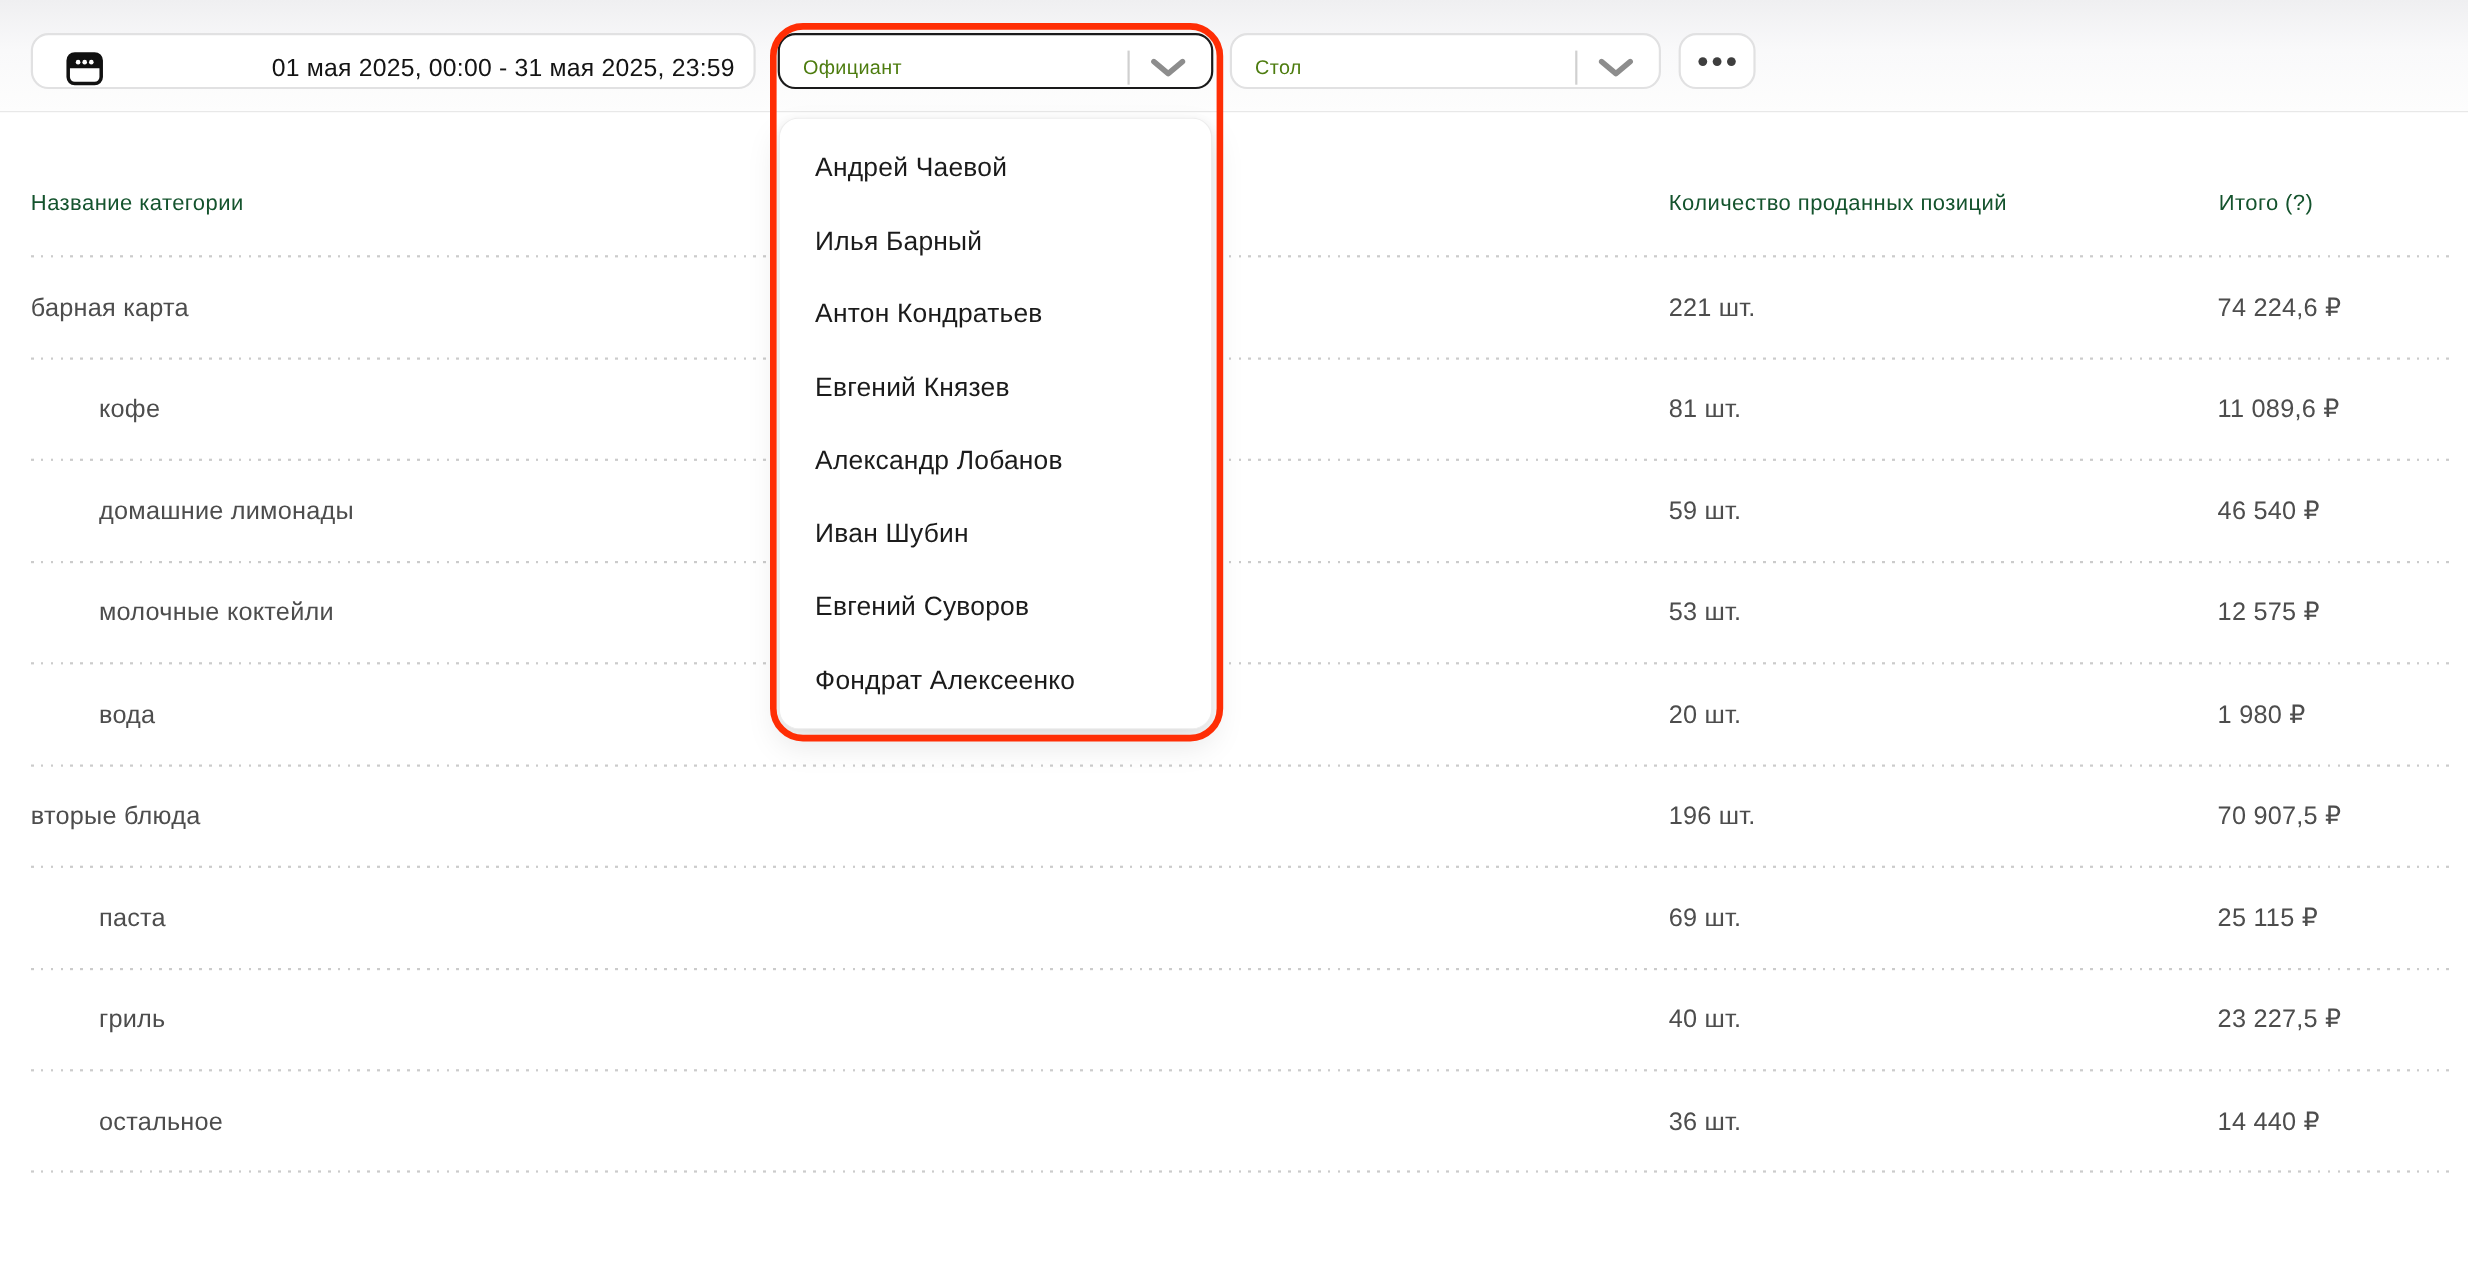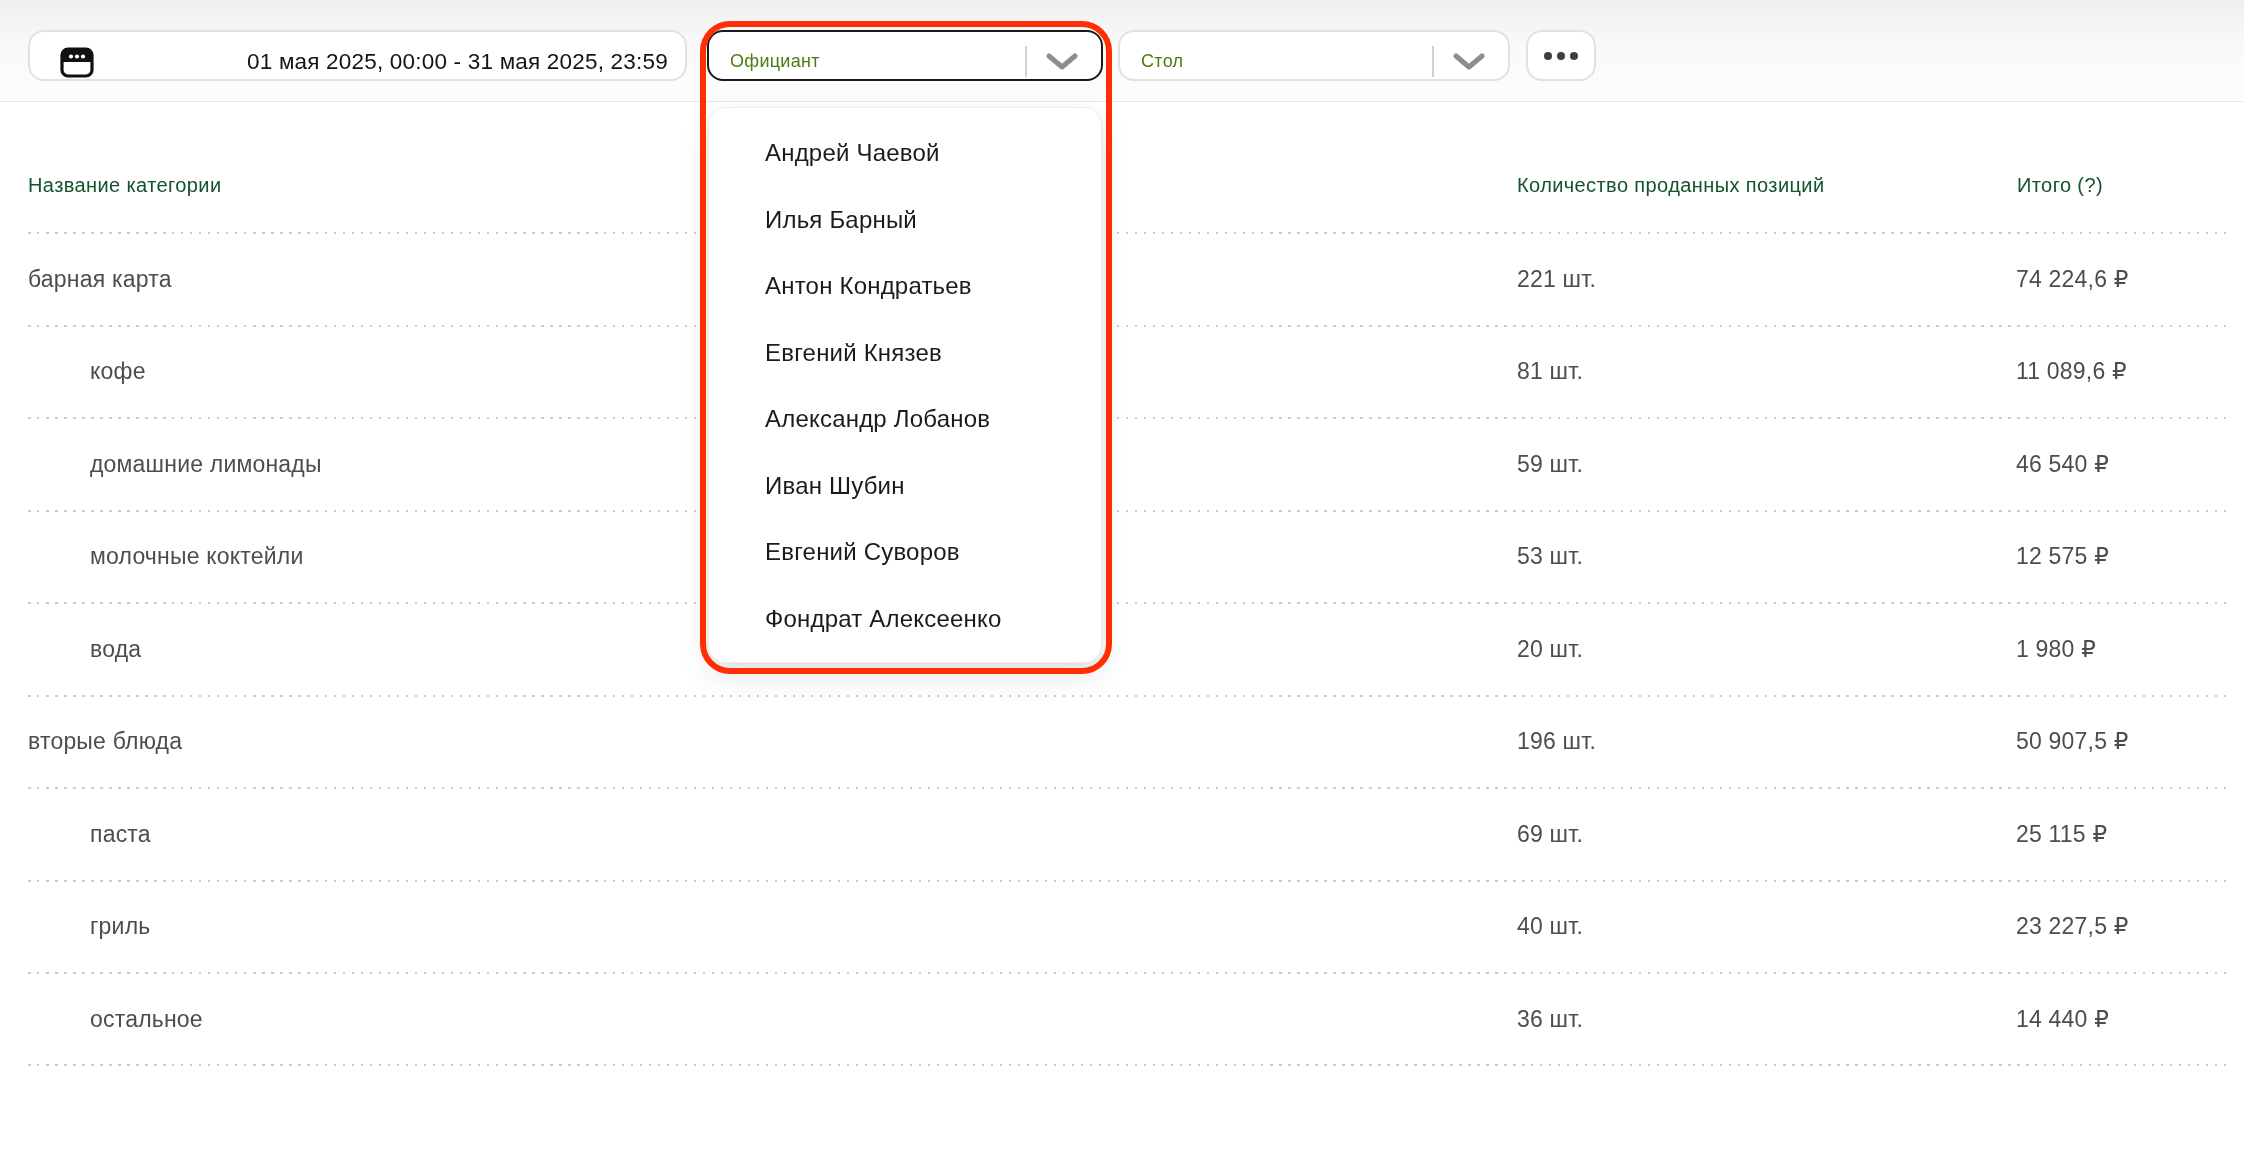--- a/index.html
+++ b/index.html
@@ -67,21 +67,21 @@
     box-shadow: 0 14px 30px rgba(0,0,0,.10), 0 2px 8px rgba(0,0,0,.05);
     padding: 12px 0;
     z-index: 20;
     overflow: hidden;
   }
   .dd-item {
     height: 66.5px;
     display: flex; align-items: center;
     padding-left: 32px;
     font-size: 24px; color: #1b1b1b; letter-spacing: .2px;
-    cursor: pointer; white-space: nowrap; margin-left: 24px;
+    cursor: pointer; white-space: nowrap;
   }
 
   
   .annotation-ring {
     position: absolute; left: 700px; top: 21px;
     width: 412px; height: 653px;
     border: 6px solid #ff2e05;
     border-radius: 30px;
     z-index: 30;
     pointer-events: none;
@@ -196,21 +196,21 @@
         <span class="tot">12 575 ₽</span>
       </div>
       <div class="t-row lv1">
         <span class="cat">вода</span>
         <span class="qty">20 шт.</span>
         <span class="tot">1 980 ₽</span>
       </div>
       <div class="t-row lv0">
         <span class="cat">вторые блюда</span>
         <span class="qty">196 шт.</span>
-        <span class="tot">50 907,5 ₽</span>
+        <span class="tot">70 907,5 ₽</span>
       </div>
       <div class="t-row lv1">
         <span class="cat">паста</span>
         <span class="qty">69 шт.</span>
         <span class="tot">25 115 ₽</span>
       </div>
       <div class="t-row lv1">
         <span class="cat">гриль</span>
         <span class="qty">40 шт.</span>
         <span class="tot">23 227,5 ₽</span>

